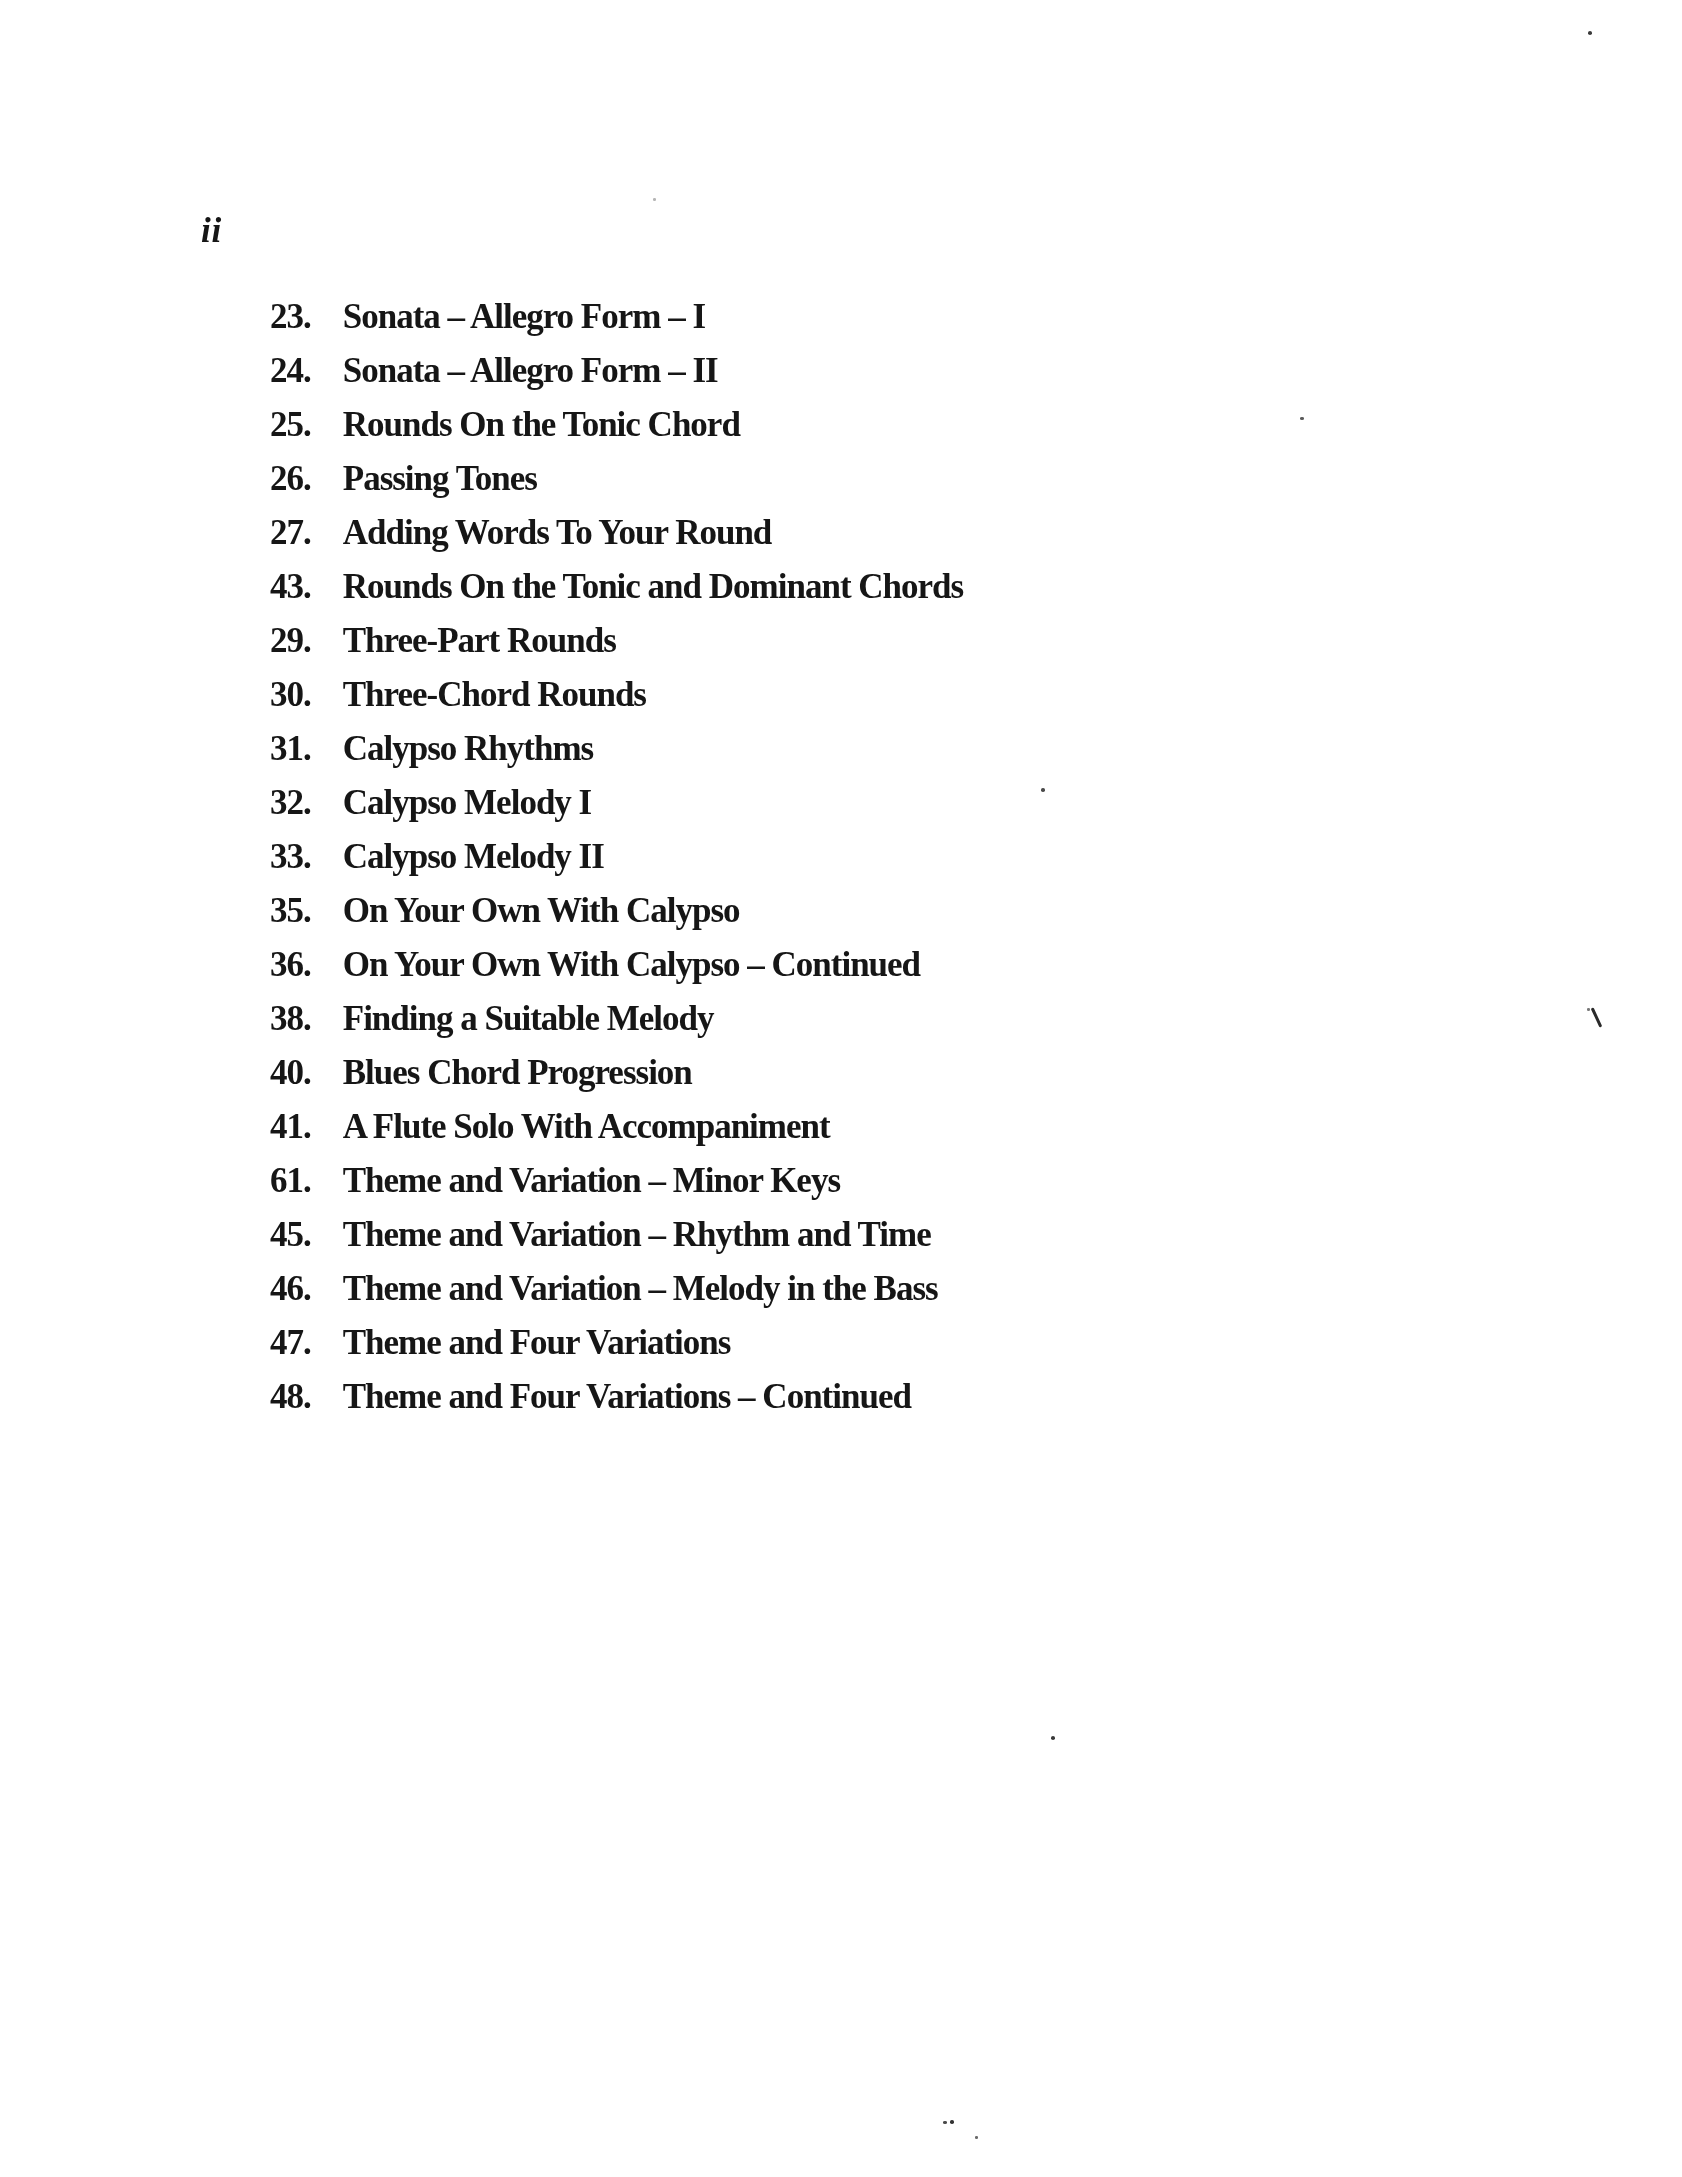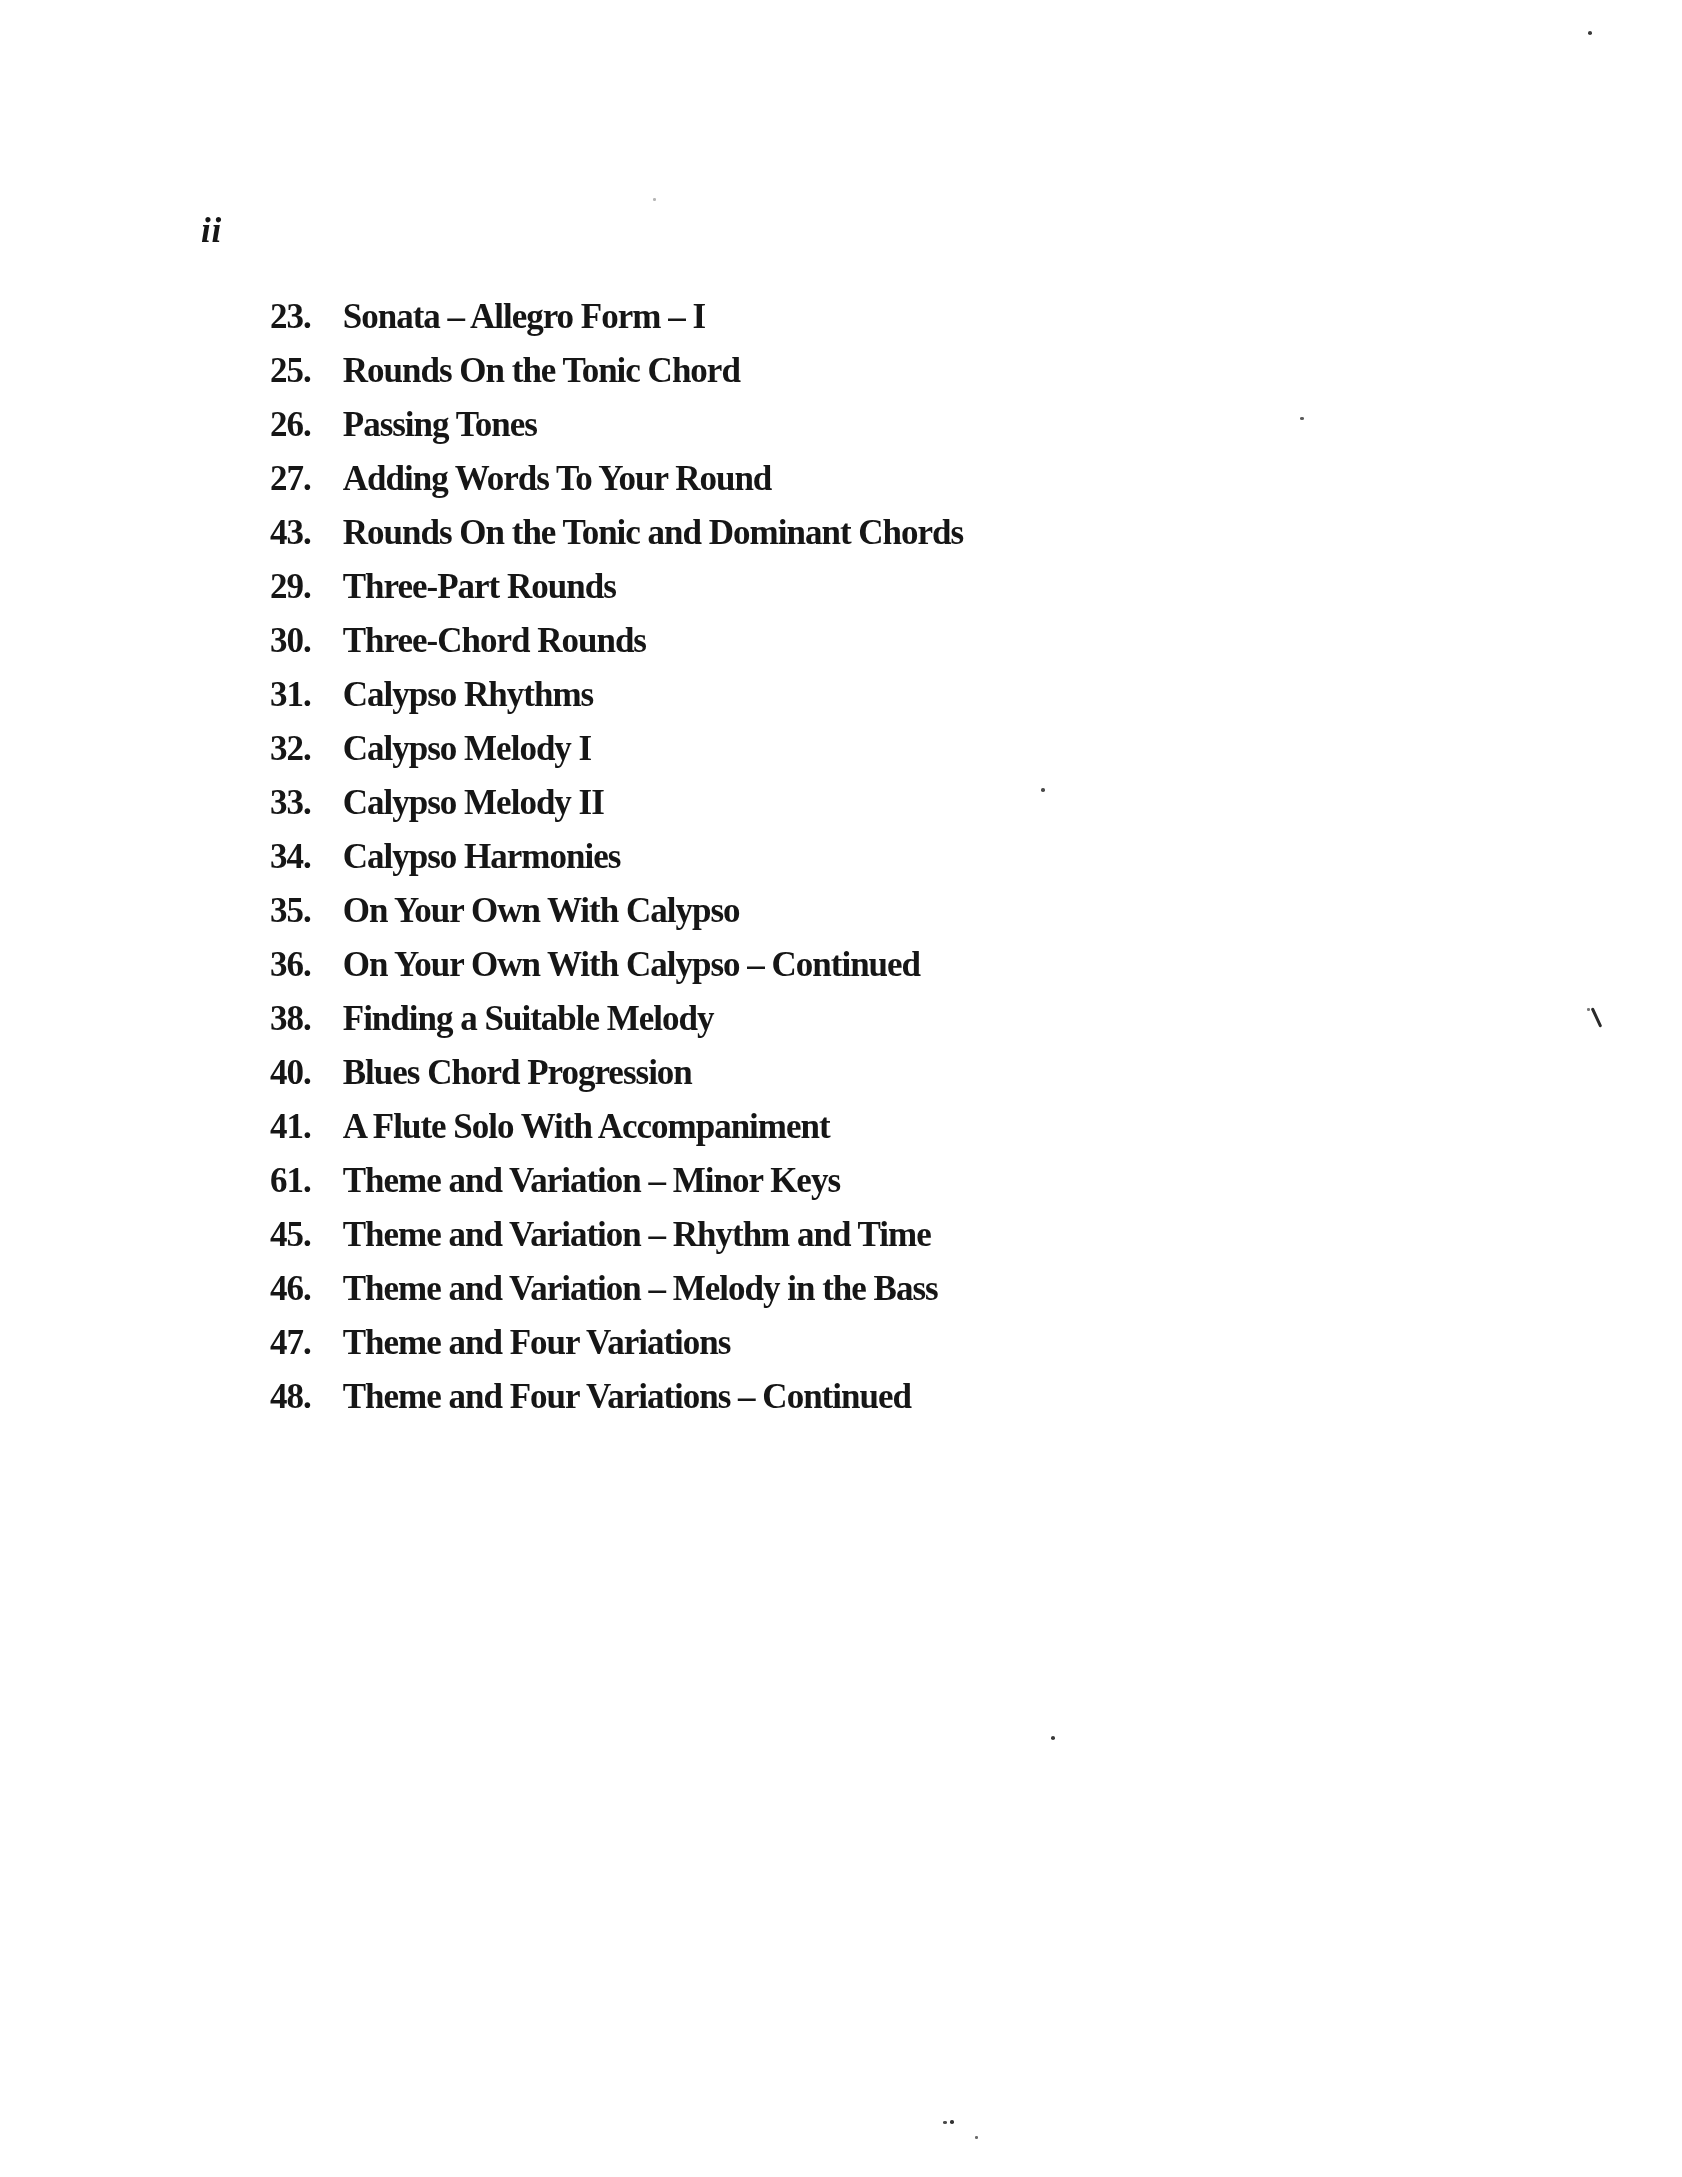--- a/index.html
+++ b/index.html
@@ -64,20 +64,24 @@
 
   <div class="page-number">ii</div>
 
   <div class="toc">
 
       <div class="toc-row">
         <span class="toc-num">23.</span>
         <span class="toc-title">Sonata – Allegro Form – I</span>
       </div>
 
+      <div class="toc-row">
+        <span class="toc-num">24.</span>
+        <span class="toc-title">Sonata – Allegro Form – II</span>
+      </div>
 
       <div class="toc-row">
         <span class="toc-num">25.</span>
         <span class="toc-title">Rounds On the Tonic Chord</span>
       </div>
 
       <div class="toc-row">
         <span class="toc-num">26.</span>
         <span class="toc-title">Passing Tones</span>
       </div>
@@ -110,24 +114,20 @@
       <div class="toc-row">
         <span class="toc-num">32.</span>
         <span class="toc-title">Calypso Melody I</span>
       </div>
 
       <div class="toc-row">
         <span class="toc-num">33.</span>
         <span class="toc-title">Calypso Melody II</span>
       </div>
 
-      <div class="toc-row">
-        <span class="toc-num">34.</span>
-        <span class="toc-title">Calypso Harmonies</span>
-      </div>
 
       <div class="toc-row">
         <span class="toc-num">35.</span>
         <span class="toc-title">On Your Own With Calypso</span>
       </div>
 
       <div class="toc-row">
         <span class="toc-num">36.</span>
         <span class="toc-title">On Your Own With Calypso – Continued</span>
       </div>

